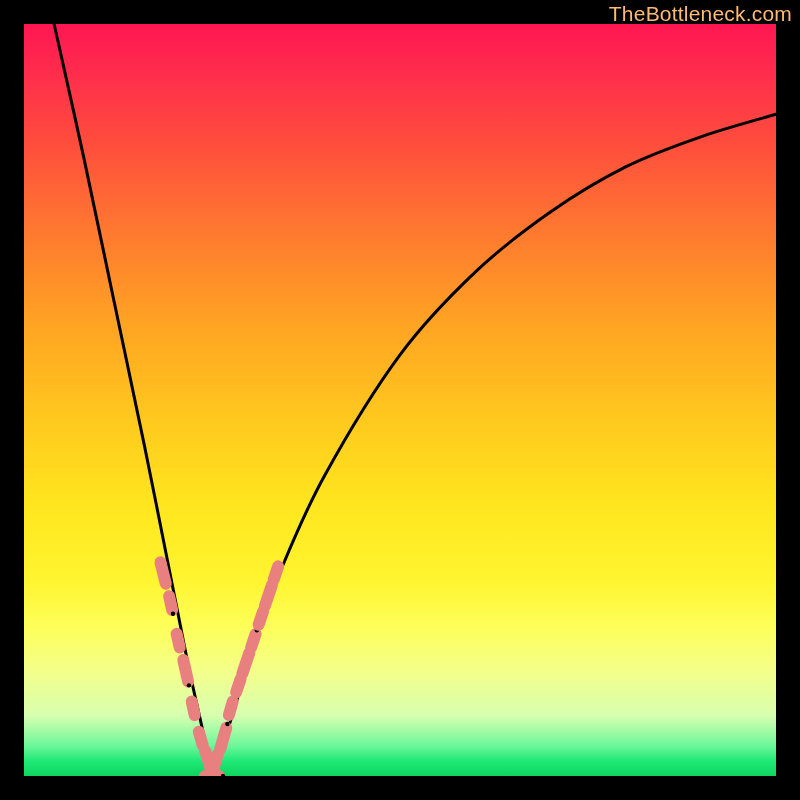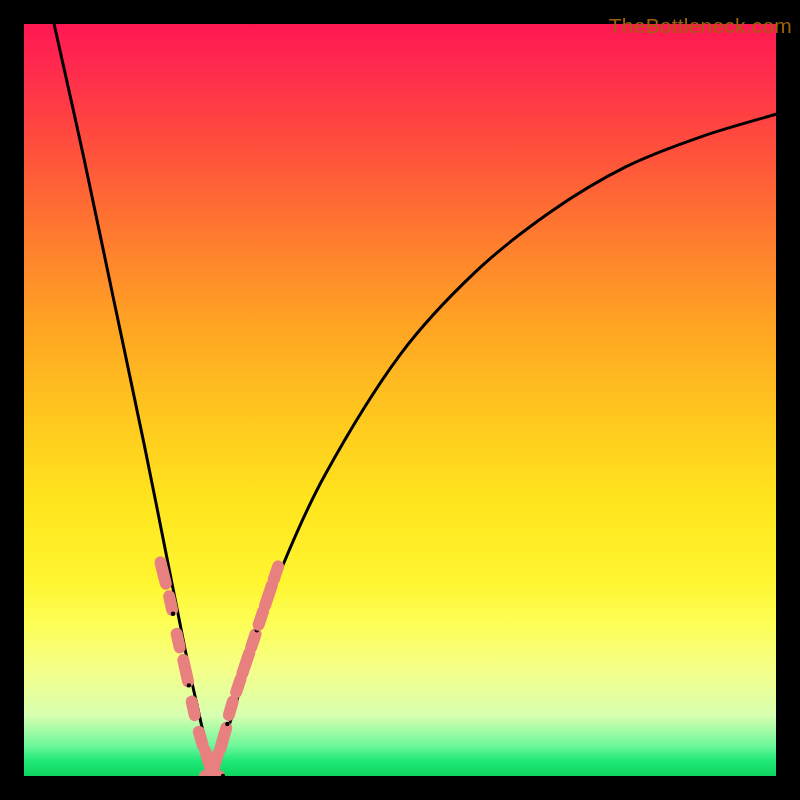--- a/index.html
+++ b/index.html
@@ -36,23 +36,23 @@
       #fdff58 80%,
       #f4ff8a 86%,
       #d7ffb0 92%,
       #6cf79a 96%,
       #1fe876 98%,
       #0fd55f 100%
     );
   }
   .watermark {
     position: absolute;
-    top: 14px;
+    top: 2px;
     right: 8px;
-    color: #a16207;
+    color: #fdba74;
     font-size: 21px;
     font-weight: 400;
     letter-spacing: 0.2px;
     z-index: 5;
     user-select: none;
   }
   svg.curve {
     position: absolute;
     left: 0;
     top: 0;

